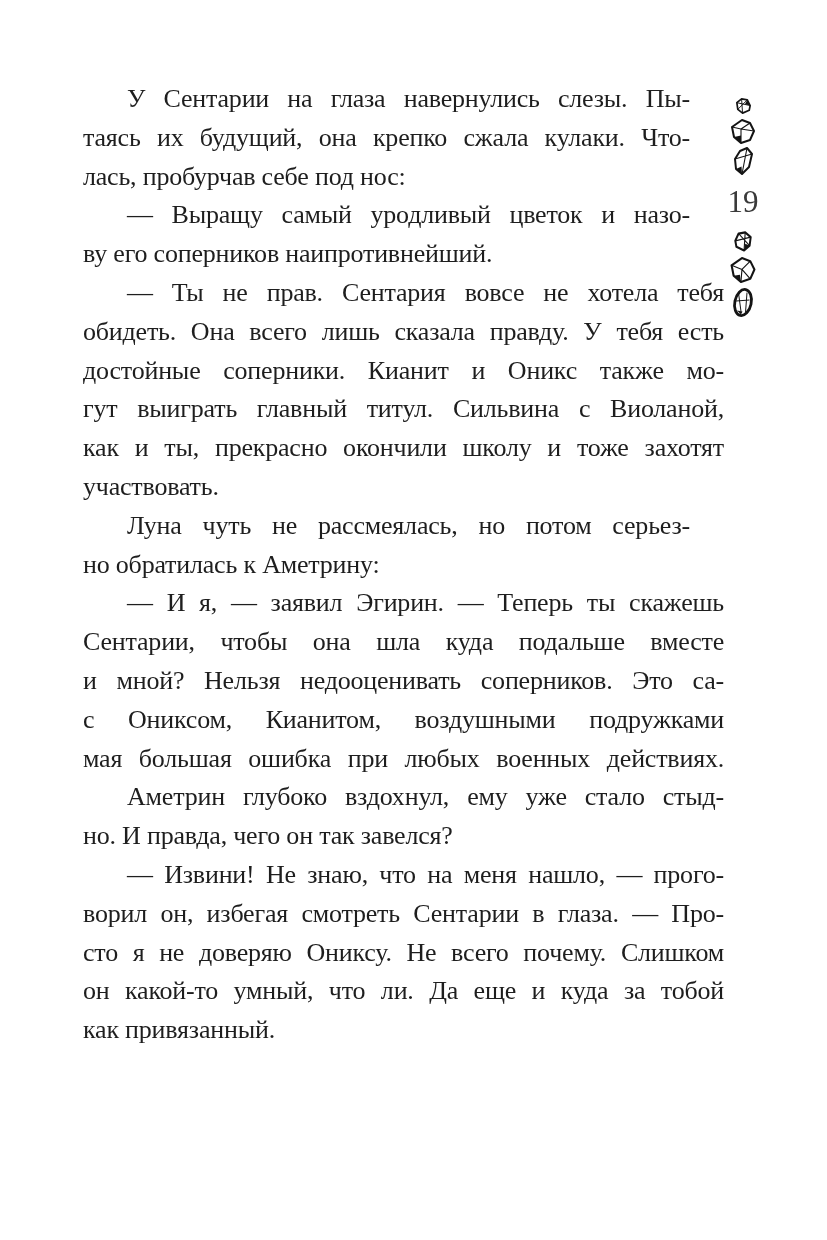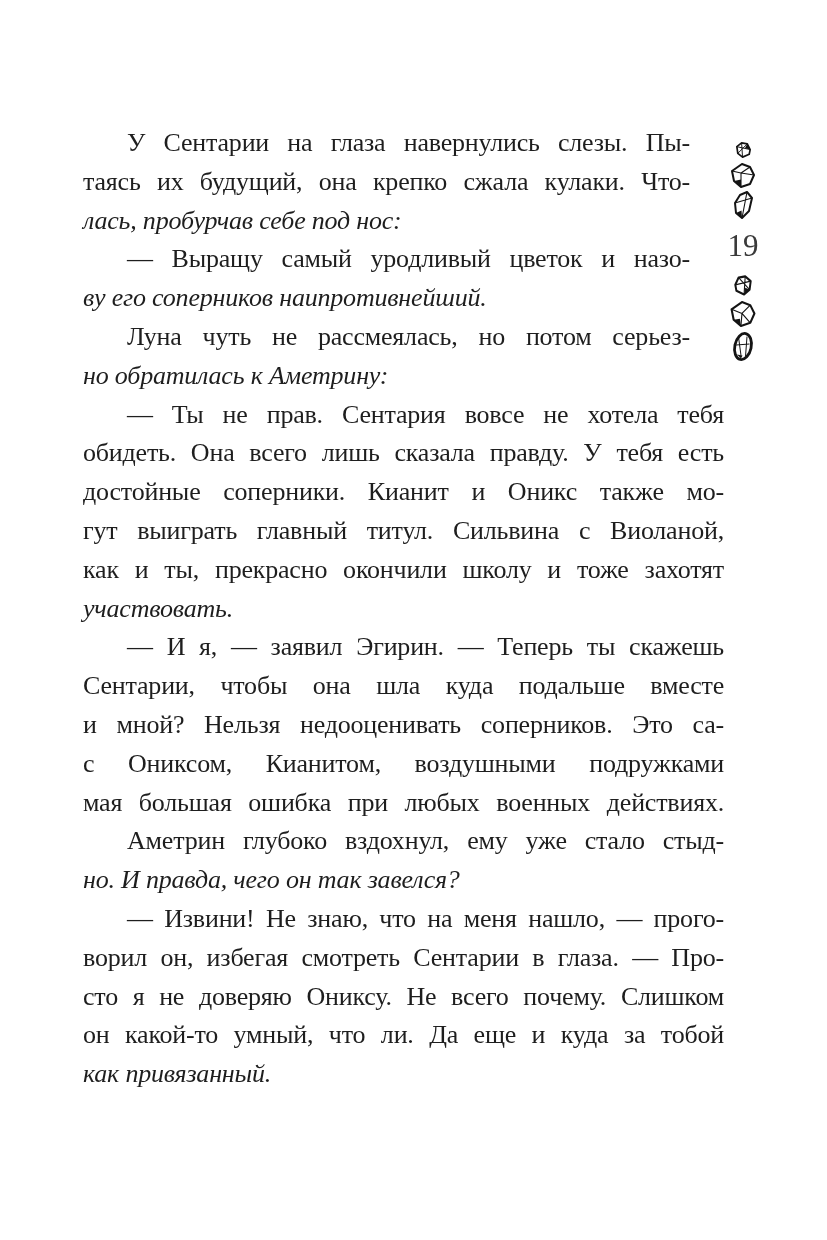--- a/index.html
+++ b/index.html
@@ -11,21 +11,20 @@
     height: 1240px;
     background: #ffffff;
     overflow: hidden;
     font-family: "Liberation Serif", "DejaVu Serif", serif;
   }
   .page {
     position: relative;
     width: 827px;
     height: 884px;
     background: #ffffff;
-    margin-top: 44px;
   }
   .text-block {
     position: absolute;
     left: 83px;
     top: 80px;
     width: 641px;
     color: #1e1e1e;
     font-size: 26px;
     letter-spacing: -0.2px;
   }
@@ -34,21 +33,20 @@
     line-height: 38.8px;
     text-align: justify;
     text-align-last: justify;
     white-space: normal;
   }
   .line.indent { text-indent: 44px; }
   .line.narrow { margin-right: 34px; }   
   .line.end {
     text-align: right;
     text-align-last: left;
-    font-style: italic;
   }
   .margin-col {
     position: absolute;
     left: 724px;
     top: 97px;
     width: 38px;
     display: flex;
     flex-direction: column;
     align-items: center;
   }
@@ -75,30 +73,30 @@
       <div class="paragraph">
         <div class="line indent narrow">У Сентарии на глаза навернулись слезы. Пы-</div>
         <div class="line narrow">таясь их будущий, она крепко сжала кулаки. Что-</div>
         <div class="line narrow end">лась, пробурчав себе под нос:</div>
       </div>
       <div class="paragraph">
         <div class="line indent narrow">— Выращу самый уродливый цветок и назо-</div>
         <div class="line narrow end">ву его соперников наипротивнейший.</div>
       </div>
       <div class="paragraph">
-        <div class="line indent narrow">Луна чуть не рассмеялась, но потом серьез-</div>
-        <div class="line end">но обратилась к Аметрину:</div>
-      </div>
-      <div class="paragraph">
         <div class="line indent">— Ты не прав. Сентария вовсе не хотела тебя</div>
         <div class="line">обидеть. Она всего лишь сказала правду. У тебя есть</div>
         <div class="line">достойные соперники. Кианит и Оникс также мо-</div>
         <div class="line">гут выиграть главный титул. Сильвина с Виоланой,</div>
         <div class="line">как и ты, прекрасно окончили школу и тоже захотят</div>
         <div class="line end">участвовать.</div>
+      </div>
+      <div class="paragraph">
+        <div class="line indent narrow">Луна чуть не рассмеялась, но потом серьез-</div>
+        <div class="line end">но обратилась к Аметрину:</div>
       </div>
       <div class="paragraph">
         <div class="line indent">— И я, — заявил Эгирин. — Теперь ты скажешь</div>
         <div class="line">Сентарии, чтобы она шла куда подальше вместе</div>
         <div class="line">и мной? Нельзя недооценивать соперников. Это са-</div>
         <div class="line">с Ониксом, Кианитом, воздушными подружками</div>
         <div class="line">мая большая ошибка при любых военных действиях.</div>
       </div>
       <div class="paragraph">
         <div class="line indent">Аметрин глубоко вздохнул, ему уже стало стыд-</div>

